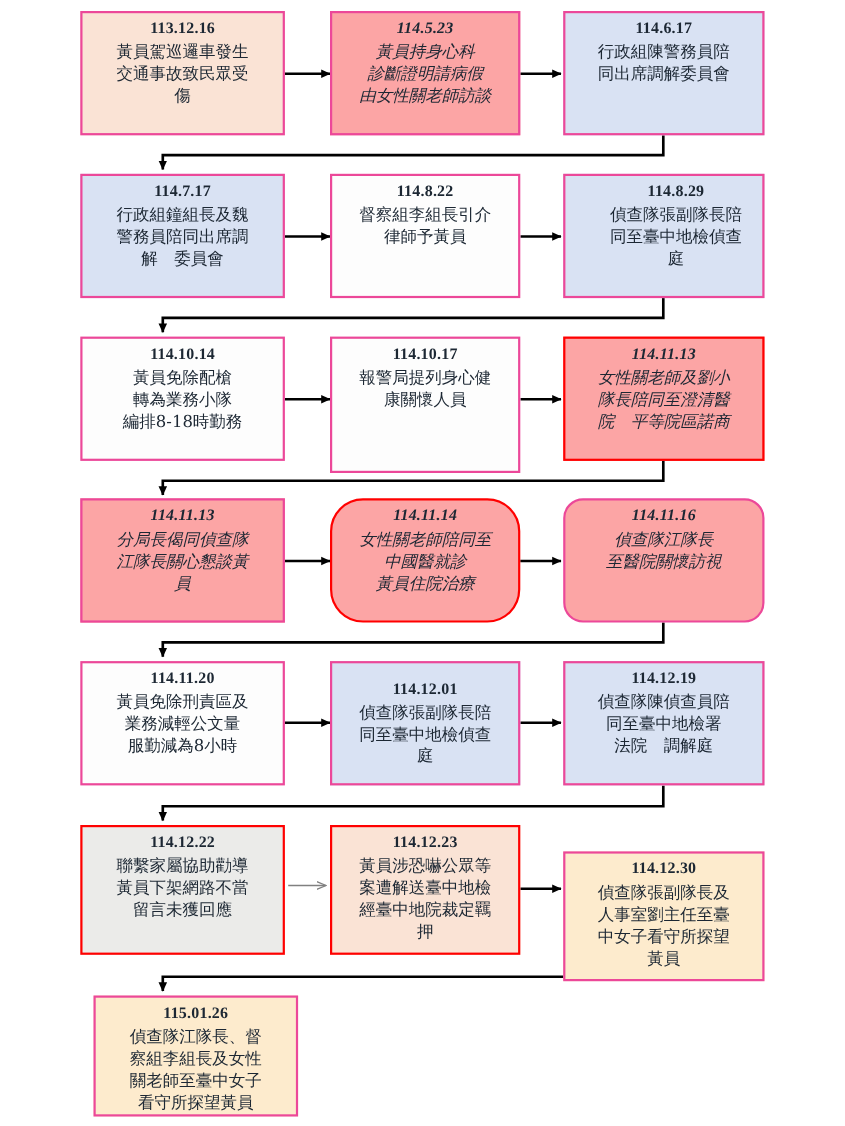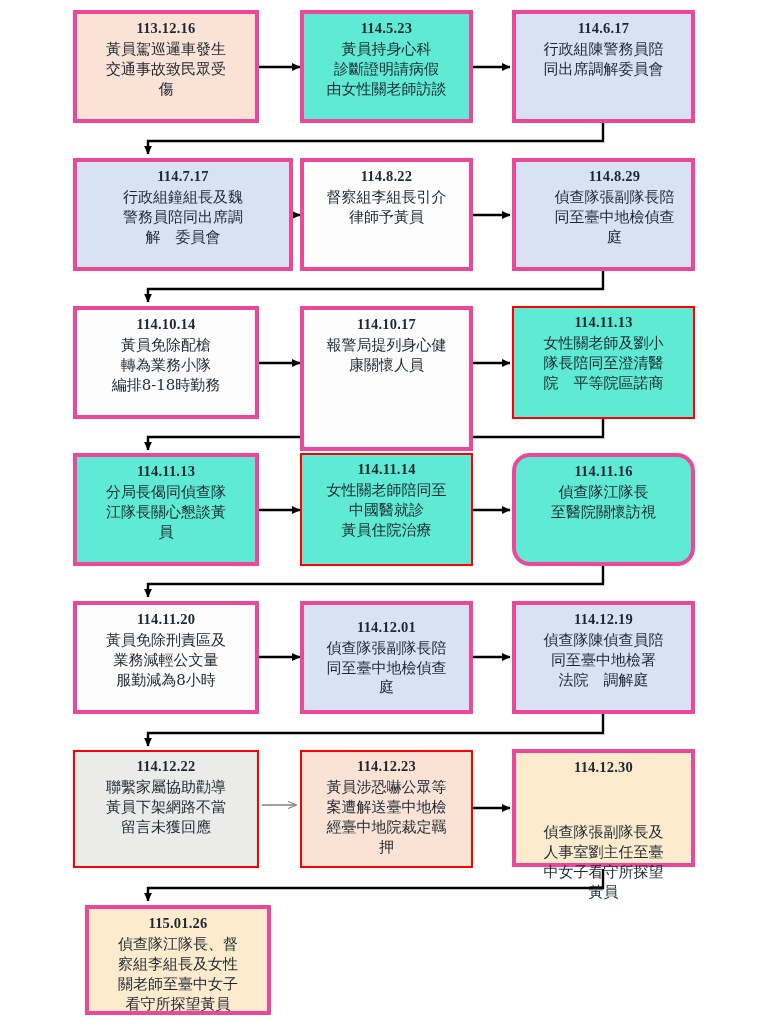--- a/index.html
+++ b/index.html
@@ -30,21 +30,21 @@
     top: 0;
     width: 768px;
     height: 1024px;
     z-index: 1;
   }
 
   
   .node {
     position: absolute;
     box-sizing: border-box;
-    border: 4px solid #ec4899;
+    border: 2px solid #ec4899;
     display: flex;
     flex-direction: column;
     align-items: center;
     justify-content: flex-start;
     padding: 5px 4px 4px 4px;
     z-index: 2;
   }
   .node .date {
     font-weight: bold;
     font-size: 14.5px;
@@ -58,21 +58,21 @@
     font-size: 15px;
     color: #1c2733;
     line-height: 1.32;
     text-align: center;
     white-space: pre-line;
     font-family: "DejaVu Serif", "Liberation Serif", serif;
   }
 
   
   .fill-peach  { background: #fae3d5; }
-  .fill-green  { background: #5eead4; }
+  .fill-green  { background: #fca5a5; font-style: italic; }
   .fill-blue   { background: #d9e2f3; }
   .fill-white  { background: #fdfdfd; }
   .fill-cream  { background: #fdebcd; }
   .fill-gray   { background: #ebebe9; }
 
   .outline-red {
     border: 2px solid #ff0000;
   }
 </style>
 </head>
@@ -135,21 +135,21 @@
 診斷證明請病假
 由女性關老師訪談</div>
   </div>
 
   <div class="node fill-blue" style="left:512px; top:10px;  width:183px; height:113px;">
     <div class="date">114.6.17</div>
     <div class="body">行政組陳警務員陪
 同出席調解委員會</div>
   </div>
 
-  <div class="node fill-blue" style="left:73px;  top:158px; width:220px; height:113px;">
+  <div class="node fill-blue" style="left:73px;  top:158px; width:186px; height:113px;">
     <div class="date">114.7.17</div>
     <div class="body">行政組鐘組長及魏
 警務員陪同出席調
 解　委員會</div>
   </div>
 
   <div class="node fill-white" style="left:300px; top:158px; width:173px; height:113px;">
     <div class="date">114.8.22</div>
     <div class="body">督察組李組長引介
 律師予黃員</div>
@@ -162,41 +162,41 @@
 庭</div>
   </div>
 
   <div class="node fill-white" style="left:73px;  top:306px; width:186px; height:113px;">
     <div class="date">114.10.14</div>
     <div class="body">黃員免除配槍
 轉為業務小隊
 編排8-18時勤務</div>
   </div>
 
-  <div class="node fill-white" style="left:300px; top:306px; width:173px; height:145px;">
+  <div class="node fill-white" style="left:300px; top:306px; width:173px; height:124px;">
     <div class="date">114.10.17</div>
     <div class="body">報警局提列身心健
 康關懷人員</div>
   </div>
 
   <div class="node fill-green outline-red" style="left:512px; top:306px; width:183px; height:113px;">
     <div class="date">114.11.13</div>
     <div class="body">女性關老師及劉小
 隊長陪同至澄清醫
 院　平等院區諾商</div>
   </div>
 
   <div class="node fill-green" style="left:73px;  top:453px; width:186px; height:113px;">
     <div class="date">114.11.13</div>
     <div class="body">分局長偈同偵查隊
 江隊長關心懇談黃
 員</div>
   </div>
 
-  <div class="node fill-green outline-red" style="left:300px; top:453px; width:173px; height:113px;">
+  <div class="node fill-green outline-red" style="left:300px; top:453px; width:173px; height:113px;border-radius:30px;">
     <div class="date">114.11.14</div>
     <div class="body">女性關老師陪同至
 中國醫就診
 黃員住院治療</div>
   </div>
 
   <div class="node fill-green" style="left:512px; top:453px; width:183px; height:113px;border-radius:18px;">
     <div class="date">114.11.16</div>
     <div class="body">偵查隊江隊長
 至醫院關懷訪視</div>
@@ -231,21 +231,21 @@
   </div>
 
   <div class="node fill-peach outline-red" style="left:300px; top:750px; width:173px; height:118px;">
     <div class="date">114.12.23</div>
     <div class="body">黃員涉恐嚇公眾等
 案遭解送臺中地檢
 經臺中地院裁定羈
 押</div>
   </div>
 
-  <div class="node fill-cream" style="left:512px; top:749px; width:183px; height:118px;gap:44px;">
+  <div class="node fill-cream" style="left:512px; top:774px; width:183px; height:118px;">
     <div class="date">114.12.30</div>
     <div class="body">偵查隊張副隊長及
 人事室劉主任至臺
 中女子看守所探望
 黃員</div>
   </div>
 
   <div class="node fill-cream" style="left:85px;  top:905px; width:186px; height:110px;">
     <div class="date">115.01.26</div>
     <div class="body">偵查隊江隊長、督

